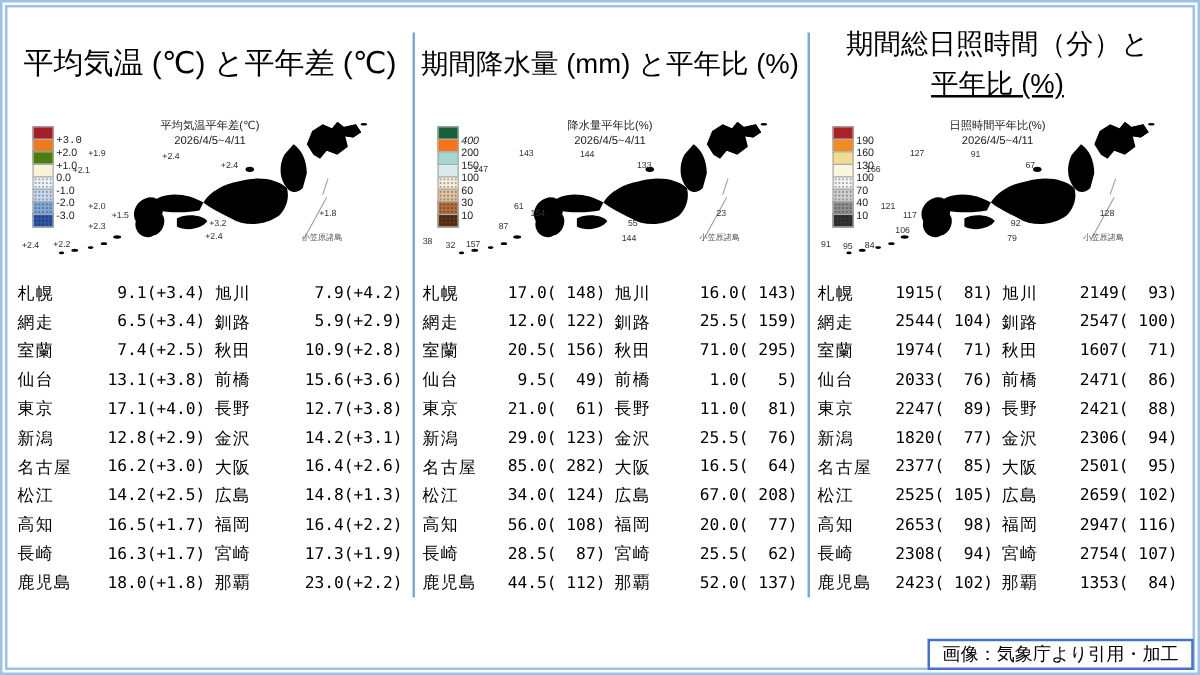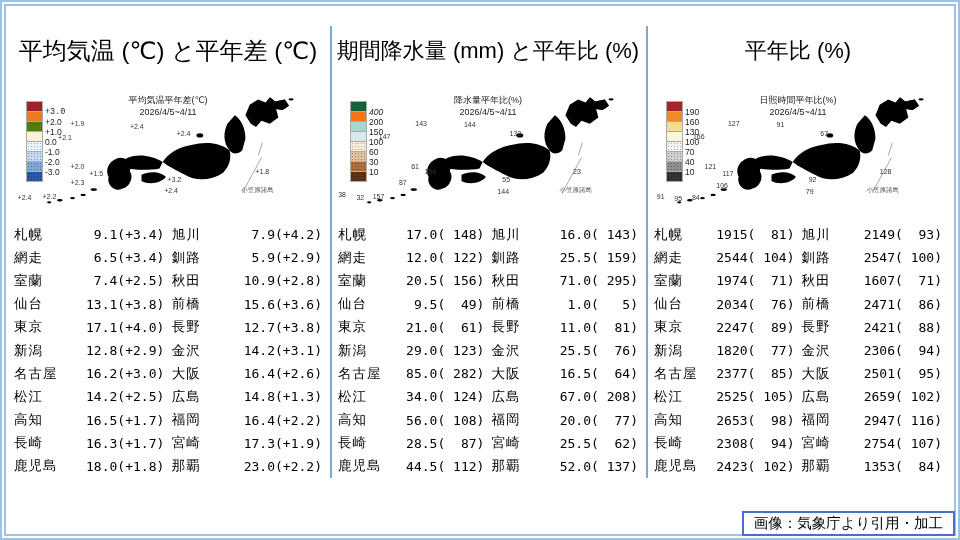--- a/index.html
+++ b/index.html
@@ -10,21 +10,21 @@
   #div1{left:330px;} #div2{left:646px;}
 
   .panel{position:absolute;top:10px;height:510px;}
   #p0{left:12px;width:312px;}
   #p1{left:336px;width:304px;}
   #p2{left:652px;width:292px;}
 
   .panel-title-area{height:82px;display:flex;flex-direction:column;justify-content:center;align-items:center;text-align:center;}
   .panel-title{font-size:24px;line-height:1.45;color:#000;}
   #p1 .panel-title,#p2 .panel-title{font-size:22px;}
-  .panel-title2{font-size:22px;line-height:1.45;color:#000;}
+  .panel-title2{font-size:22px;line-height:1.45;color:#000;text-decoration:underline;}
   .panel-title2:empty{display:none;}
 
   .map-area{position:relative;height:122px;}
   .map-svg{position:absolute;inset:0;width:100%;height:100%;}
   .inset-line{stroke:#999;stroke-width:0.8;fill:none;}
 
   .map-title{position:absolute;left:50%;top:2px;transform:translateX(-50%);text-align:center;font-size:9px;line-height:1.35;color:#222;white-space:nowrap;}
 
   .legend{position:absolute;left:14px;top:10px;display:flex;flex-direction:column;}
   .lcell{width:17px;height:11px;border:1px solid #aaa;margin-top:-1px;position:relative;box-sizing:border-box;}
@@ -365,20 +365,21 @@
         <div class="trow">
           <span class="city">那覇</span>
           <span class="val">52.0( 137)</span>
         </div>
       </div>
   </div>
 </div>
 
 <div class="panel" id="p2">
   <div class="panel-title-area">
+    <div class="panel-title">期間総日照時間（分）と</div>
     <div class="panel-title2">平年比 (%)</div>
   </div>
   <div class="map-area m2">
     <svg class="map-svg" viewBox="0 0 240 115">
         <use href="#japan-shape"></use>
       </svg>
     <div class="legend">
         <div class="lcell" style="background-color: rgb(169, 34, 38);">
           <span class="llabel">190</span>
         </div>
@@ -430,21 +431,21 @@
         <div class="trow">
           <span class="city">網走</span>
           <span class="val">2544( 104)</span>
         </div>
         <div class="trow">
           <span class="city">室蘭</span>
           <span class="val">1974(  71)</span>
         </div>
         <div class="trow">
           <span class="city">仙台</span>
-          <span class="val">2034(  76)</span>
+          <span class="val">2033(  76)</span>
         </div>
         <div class="trow">
           <span class="city">東京</span>
           <span class="val">2247(  89)</span>
         </div>
         <div class="trow">
           <span class="city">新潟</span>
           <span class="val">1820(  77)</span>
         </div>
         <div class="trow">

